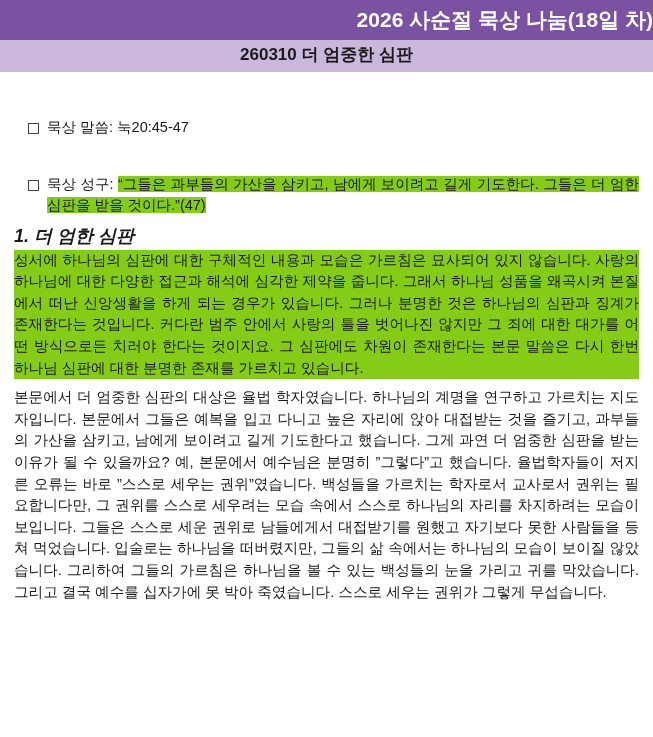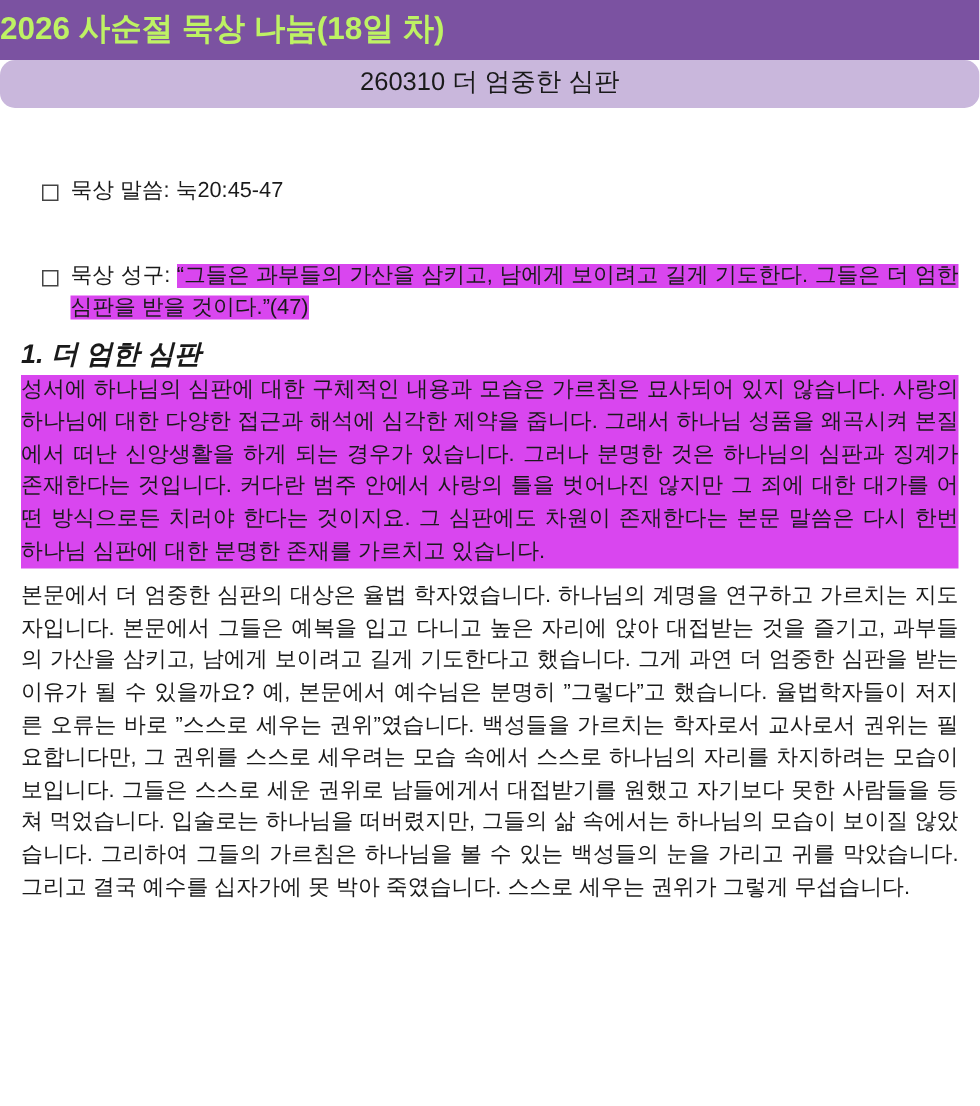--- a/index.html
+++ b/index.html
@@ -15,37 +15,36 @@
     overflow: hidden;
   }
   .page {
     width: 653px;
     height: 737px;
     position: relative;
     box-sizing: border-box;
   }
   .title-bar {
     background: #7b52a1;
-    color: #bef264;
-    text-align: left;
+    color: #ffffff;
+    text-align: right;
     font-size: 21px;
     font-weight: bold;
     padding: 8px 0 9px 0;
     letter-spacing: 0px;
     line-height: 1.1;
   }
   .subtitle-bar {
     background: #c9b7dc;
     color: #1a1a1a;
     text-align: center;
     font-size: 17px;
-    font-weight: normal;
+    font-weight: bold;
     padding: 6px 0 7px 0;
     line-height: 1.1;
-    border-radius: 10px;
   }
   .body-area {
     padding: 10px 14px 0 14px;
     box-sizing: border-box;
   }
   .bullet-list {
     margin: 4px 0 2px 0;
     padding: 0;
     list-style: none;
   }
@@ -66,21 +65,21 @@
     margin-right: 8px;
     margin-top: 6px;
     flex: 0 0 auto;
     background: #fff;
   }
   .bullet-text {
     flex: 1 1 auto;
     text-align: justify;
   }
   .hl {
-    background: #d946ef;
+    background: #84cc16;
   }
   h2.section {
     font-size: 18px;
     font-weight: bold;
     margin: 9px 0 2px 0;
     line-height: 1.2;
     font-style: italic;
   }
   p.para {
     font-size: 14.6px;

